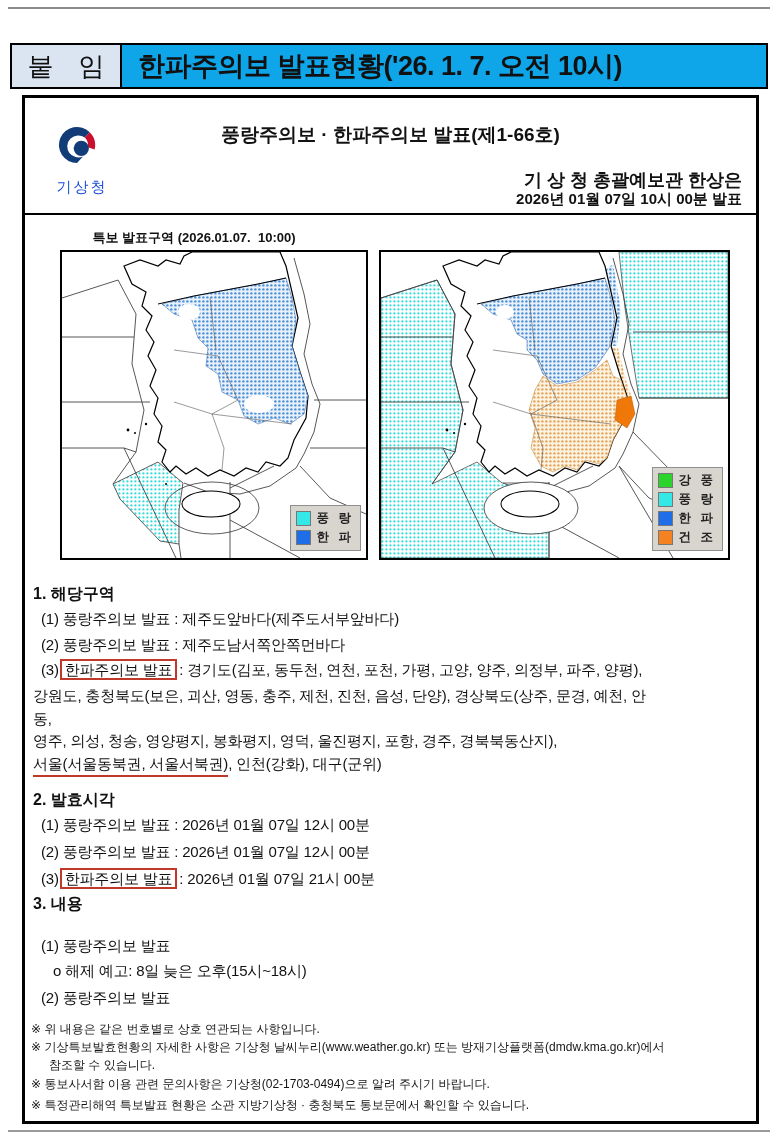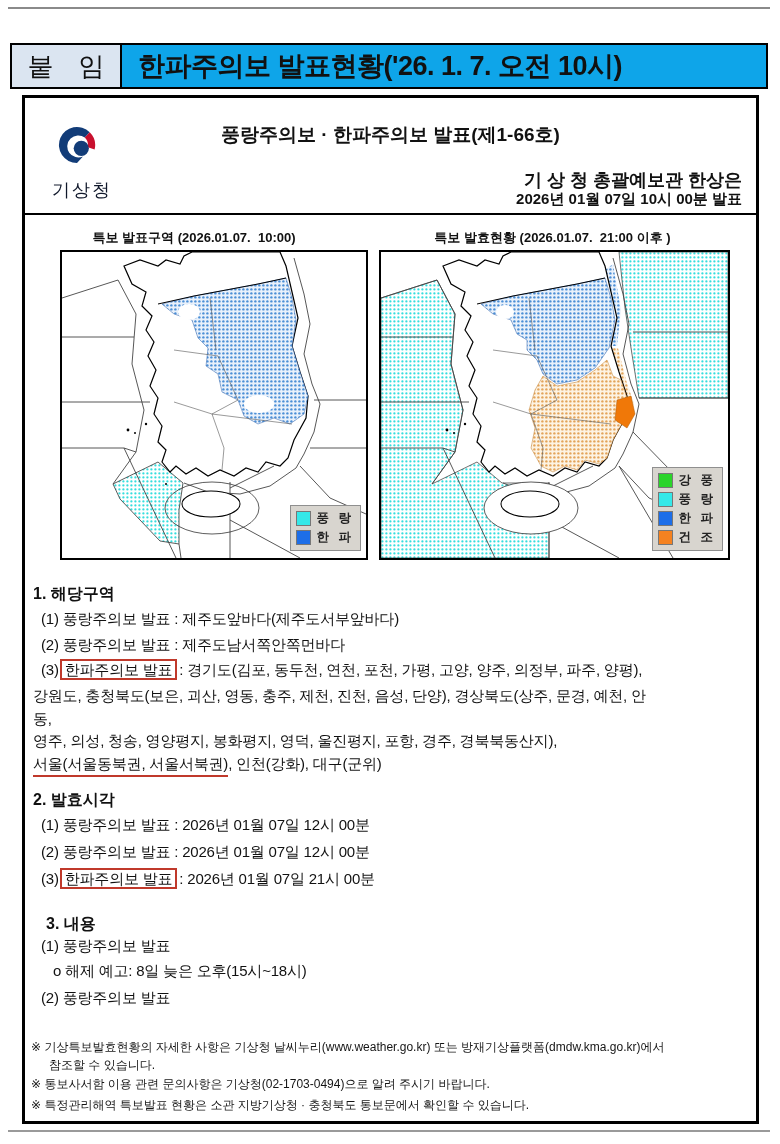--- a/index.html
+++ b/index.html
@@ -19,21 +19,21 @@
   .attach-bar{left:10px;top:43px;width:754px;height:42px;border:2px solid #000;display:flex;align-items:stretch;background:#0ea5e9;}
   .attach-cell{width:110px;background:#dbe5f1;border-right:2px solid #000;display:flex;align-items:center;justify-content:center;
     font-size:26px;font-weight:500;letter-spacing:9px;padding-left:9px;box-sizing:border-box;}
   .title-cell{flex:1;display:flex;align-items:center;padding-left:16px;font-size:27px;font-weight:800;letter-spacing:-0.5px;}
 
   
   .main-box{left:22px;top:95px;width:731px;height:1023px;border:3px solid #000;background:#fff;}
 
   
   .logo-swirl{left:33px;top:28px;width:38px;height:38px;}
-  .agency-name{left:12px;top:80px;width:90px;text-align:center;font-size:18px;font-weight:500;letter-spacing:2px;color:#0f172a;}
+  .agency-name{left:12px;top:80px;width:90px;text-align:center;font-size:15px;font-weight:500;letter-spacing:2px;color:#1d4ed8;}
   .bulletin-title{left:0;top:24px;width:100%;text-align:center;font-size:19px;font-weight:800;}
   .issuer{right:14px;top:70px;font-size:18px;font-weight:700;text-align:right;}
   .issued-at{right:14px;top:92px;font-size:15px;font-weight:700;text-align:right;}
   .header-divider{left:0;top:115px;width:100%;height:0;border-top:2px solid #000;}
 
   
   .map-title{top:131px;height:18px;text-align:center;font-size:13px;font-weight:700;white-space:pre;letter-spacing:0px;}
   .map-title.left{left:17px;width:304px;}
   .map-title.right{left:354px;width:347px;}
   .map-frame{top:152px;border:2px solid #000;background:#14532d;overflow:hidden;}
@@ -71,21 +71,20 @@
     <path d="M 31.7 6.3 A 18 18 0 0 1 36.6 23.5 L 29.9 21.2 A 11.5 11.5 0 0 0 26.8 11.6 Z" fill="#c8102e"></path>
     <circle cx="23.3" cy="22.3" r="7.6" fill="#123c78"></circle>
   </svg>
   <div class="abs agency-name">기상청</div>
   <div class="abs bulletin-title">풍랑주의보 · 한파주의보 발표(제1-66호)</div>
   <div class="abs issuer nowrap">기 상 청 총괄예보관 한상은</div>
   <div class="abs issued-at nowrap">2026년 01월 07일 10시 00분 발표</div>
   <div class="abs header-divider"></div>
 
   <div class="abs map-title left">특보 발표구역 (2026.01.07.  10:00)</div>
-  <div class="abs map-title right">특보 발효현황 (2026.01.07.  21:00 이후 )</div>
 
   <div class="abs map-frame left">
     <svg viewBox="0 0 304 306">
       <defs>
         <pattern id="pcy" width="4" height="4" patternUnits="userSpaceOnUse">
           <rect width="4" height="4" fill="#ffffff"></rect>
             <circle cx="1.4" cy="1.4" r="1.15" fill="#35dede"></circle>
         </pattern>
         <pattern id="pbl" width="4" height="4" patternUnits="userSpaceOnUse">
           <rect width="4" height="4" fill="#e9f1fb"></rect>
@@ -245,25 +244,26 @@
     <span class="red-underline">서울(서울동북권, 서울서북권)</span><span>, 인천(강화), 대구(군위)</span>
   </div>
 
   <div class="abs sec-heading nowrap" style="left:8px;top:692px;">2. 발효시각</div>
   <div class="abs body-line nowrap" style="left:16px;top:718px;">(1) 풍랑주의보 발표 : 2026년 01월 07일 12시 00분</div>
   <div class="abs body-line nowrap" style="left:16px;top:745px;">(2) 풍랑주의보 발표 : 2026년 01월 07일 12시 00분</div>
   <div class="abs body-line nowrap" style="left:16px;top:772px;">
     <span>(3)</span><span class="red-box">한파주의보 발표</span><span>: 2026년 01월 07일 21시 00분</span>
   </div>
 
-  <div class="abs sec-heading nowrap" style="left:8px;top:816px;margin-left:13px;">3. 내용</div>
+  <div class="abs sec-heading nowrap" style="left:8px;top:796px;">3. 내용</div>
   <div class="abs body-line nowrap" style="left:16px;top:839px;">(1) 풍랑주의보 발표</div>
   <div class="abs body-line nowrap" style="left:28px;top:864px;">o 해제 예고: 8일 늦은 오후(15시~18시)</div>
   <div class="abs body-line nowrap" style="left:16px;top:891px;">(2) 풍랑주의보 발표</div>
 
+  <div class="abs foot-line nowrap" style="left:6px;top:923px;">※ 위 내용은 같은 번호별로 상호 연관되는 사항입니다.</div>
   <div class="abs foot-line nowrap" style="left:6px;top:941px;">※ 기상특보발효현황의 자세한 사항은 기상청 날씨누리(www.weather.go.kr) 또는 방재기상플랫폼(dmdw.kma.go.kr)에서</div>
   <div class="abs foot-line nowrap" style="left:24px;top:959px;">참조할 수 있습니다.</div>
   <div class="abs foot-line nowrap" style="left:6px;top:978px;">※ 통보사서함 이용 관련 문의사항은 기상청(02-1703-0494)으로 알려 주시기 바랍니다.</div>
   <div class="abs foot-line nowrap" style="left:6px;top:999px;">※ 특정관리해역 특보발표 현황은 소관 지방기상청 · 충청북도 통보문에서 확인할 수 있습니다.</div>
 
 </div>
 
 <div class="abs bottom-rule"></div>
 
 </body></html>

